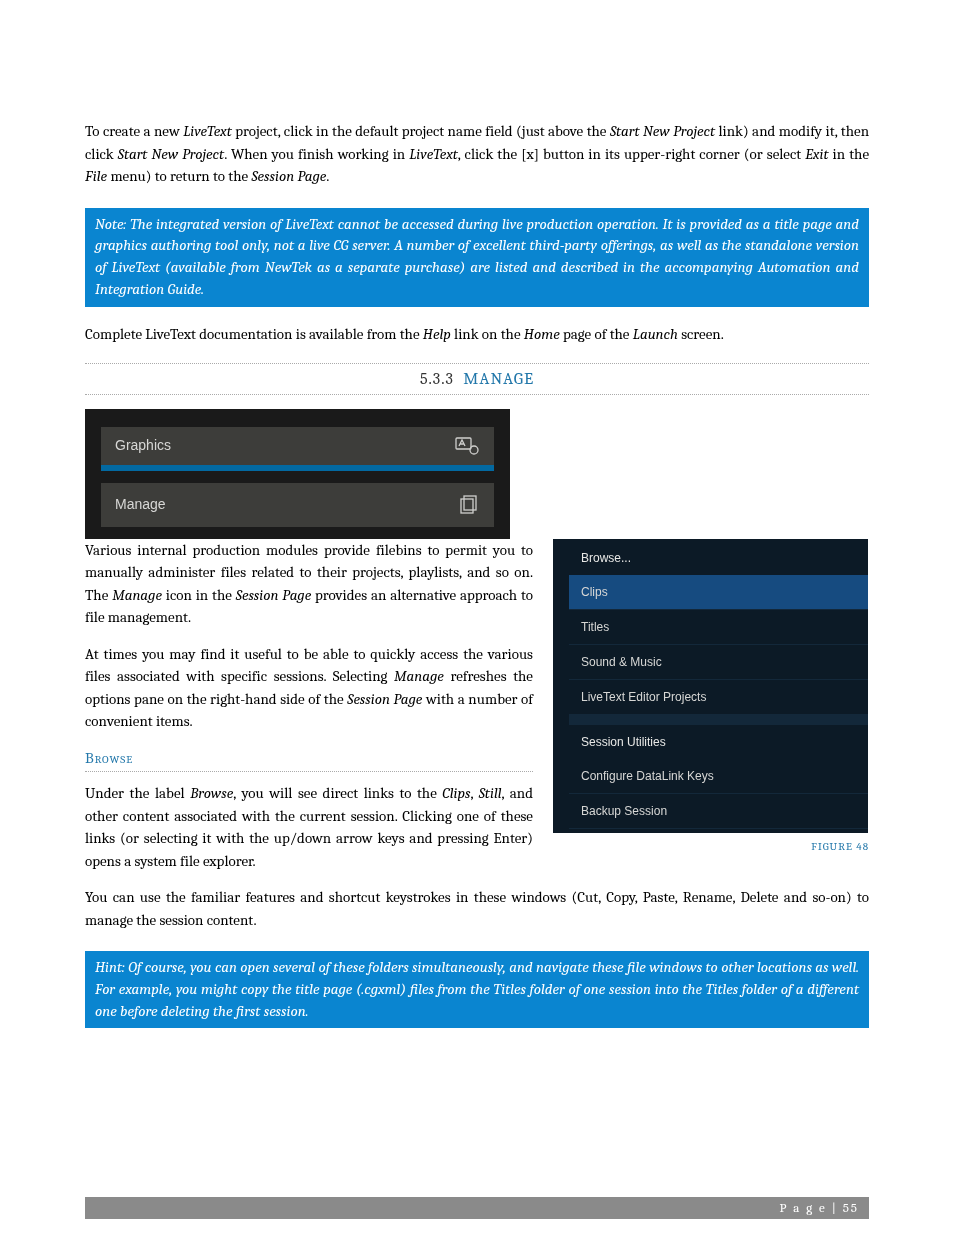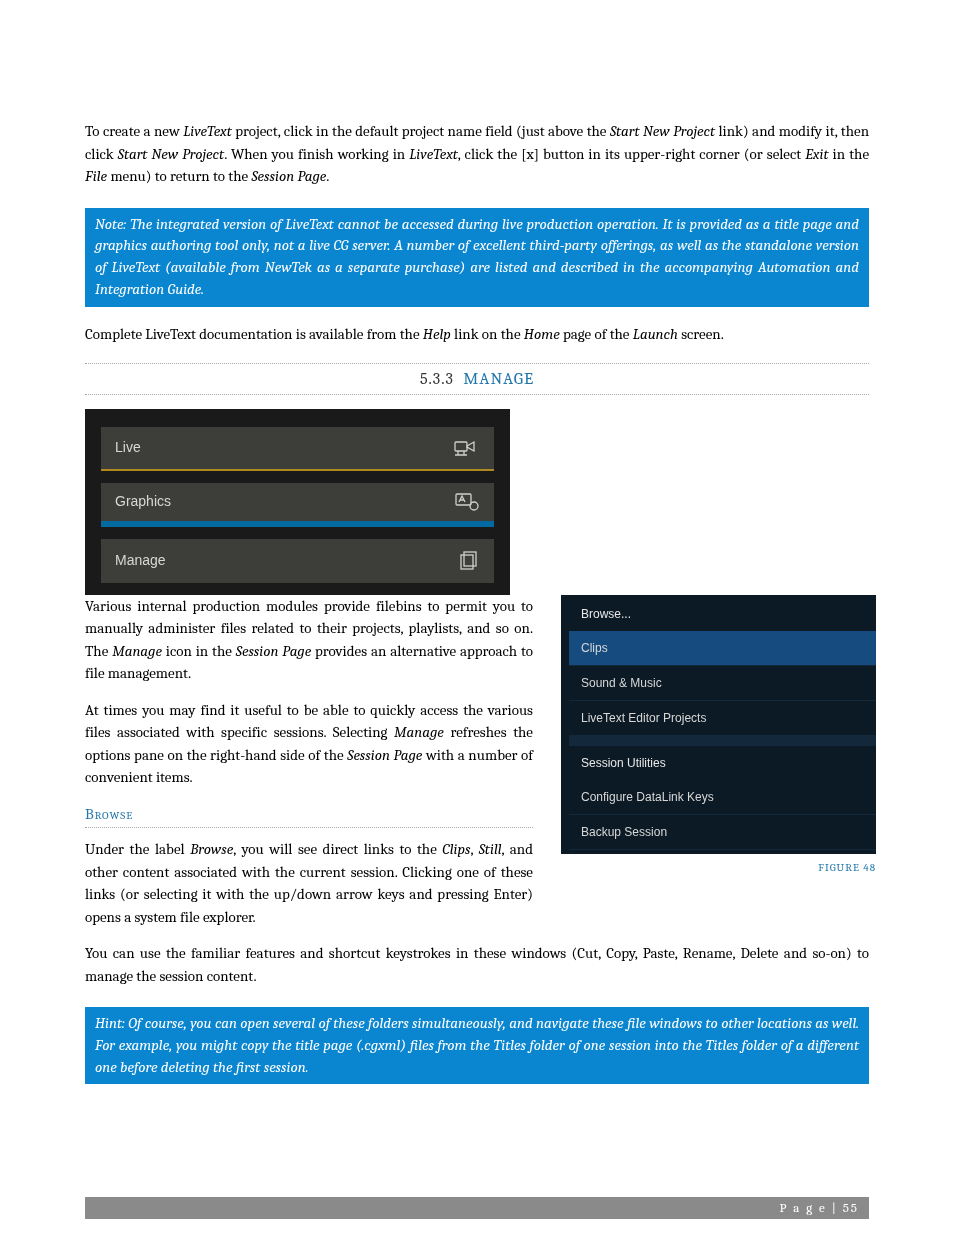--- a/index.html
+++ b/index.html
@@ -47,21 +47,21 @@
   .subhead {
     color: #2277aa;
     font-variant: small-caps;
     letter-spacing: 1px;
     font-size: 15px;
     margin: 14px 0 0 0;
     border-bottom: 1px dotted #aaa;
     padding-bottom: 2px;
     width: 448px;
   }
-  .two-col { display: flex; gap: 28px; }
+  .two-col { display: flex; gap: 20px; }
   .col-left { width: 448px; flex: 0 0 448px; }
   .col-right { flex: 1; }
 
   
   .fig47 {
     width: 425px;
     background: #1a1a1a;
     padding: 18px 16px 12px 16px;
     box-sizing: border-box;
   }
@@ -82,21 +82,21 @@
   .fig47-row.graphics { border-bottom: 6px solid #0369a1; margin-bottom: 12px; }
   .fig47-row .ico { color: #cfcfcd; }
 
   
   .fig48 {
     width: 315px;
     background: #0c1a26;
     color: #d7d7d5;
     font-family: Arial, sans-serif;
     font-size: 12px;
-    padding: 2px 0 4px 8px;
+    padding: 2px 0 4px 16px;
     box-sizing: border-box;
   }
   .fig48-h {
     padding: 8px 12px;
     font-size: 12px;
     color: #e8e8e6;
   }
   .fig48-item {
     padding: 8px 12px;
     border-bottom: 1px solid #13283a;
@@ -137,30 +137,20 @@
   <div class="note">Note: The integrated version of LiveText cannot be accessed during live production operation.  It is provided as a title page and graphics authoring tool only, not a live CG server. A number of excellent third-party offerings, as well as the standalone version of LiveText (available from NewTek as a separate purchase) are listed and described in the accompanying Automation and Integration Guide.</div>
 
   <p class="para" id="para2"><span>Complete LiveText documentation is available from the </span><span class="it">Help</span><span> link on the </span><span class="it">Home</span><span> page of the </span><span class="it">Launch</span><span> screen.</span></p>
 
   <div class="section-rule">
     <span class="num">5.3.3</span>
     <span class="title">MANAGE</span>
   </div>
 
   <div class="fig47">
-    <div class="fig47-row live">
-      <span>Live</span>
-      <span class="ico">
-        <svg width="28" height="20" viewBox="0 0 28 20" fill="none" stroke="#cfcfcd" stroke-width="1.3">
-          <rect x="3" y="4" width="12" height="9" rx="1"></rect>
-          <path d="M15 8 L22 4 L22 13 L15 9 Z"></path>
-          <path d="M6 13 L6 17 M12 13 L12 17 M3 17 L15 17"></path>
-        </svg>
-      </span>
-    </div>
     <div class="fig47-row graphics">
       <span>Graphics</span>
       <span class="ico">
         <svg width="26" height="20" viewBox="0 0 26 20" fill="none" stroke="#cfcfcd" stroke-width="1.3">
           <rect x="2" y="2" width="15" height="11" rx="1"></rect>
           <path d="M5 10 L8 4 L11 10 M6.5 8 L9.5 8"></path>
           <circle cx="20" cy="14" r="4"></circle>
         </svg>
       </span>
     </div>
@@ -181,20 +171,21 @@
       <p class="para" id="para4" style="text-align:justify;"><span>At times you may find it useful to be able to quickly access the various files associated with specific sessions.  Selecting </span><span class="it">Manage</span><span> refreshes the options pane on the right-hand side of the </span><span class="it">Session Page</span><span> with a number of convenient items.</span></p>
       <div class="subhead"><span>Browse</span></div>
       <p class="para" id="para5" style="text-align:justify; margin-top:10px;"><span>Under the label </span><span class="it">Browse</span><span>, you will see direct links to the </span><span class="it">Clips</span><span>, </span><span class="it">Still</span><span>, and other content associated with the current session. Clicking one of these links (or selecting it with the up/down arrow keys and pressing Enter) opens a system file explorer.</span></p>
     </div>
 
     <div class="col-right">
       <div class="fig48">
         <div class="fig48-h">Browse...</div>
         <div id="fig48-g1">
             <div class="fig48-item selected">Clips</div>
+            <div class="fig48-item">Titles</div>
             <div class="fig48-item">Sound &amp; Music</div>
             <div class="fig48-item">LiveText Editor Projects</div>
           </div>
         <div class="fig48-gap"></div>
         <div class="fig48-h">Session Utilities</div>
         <div id="fig48-g2">
             <div class="fig48-item">Configure DataLink Keys</div>
             <div class="fig48-item">Backup Session</div>
           </div>
       </div>

